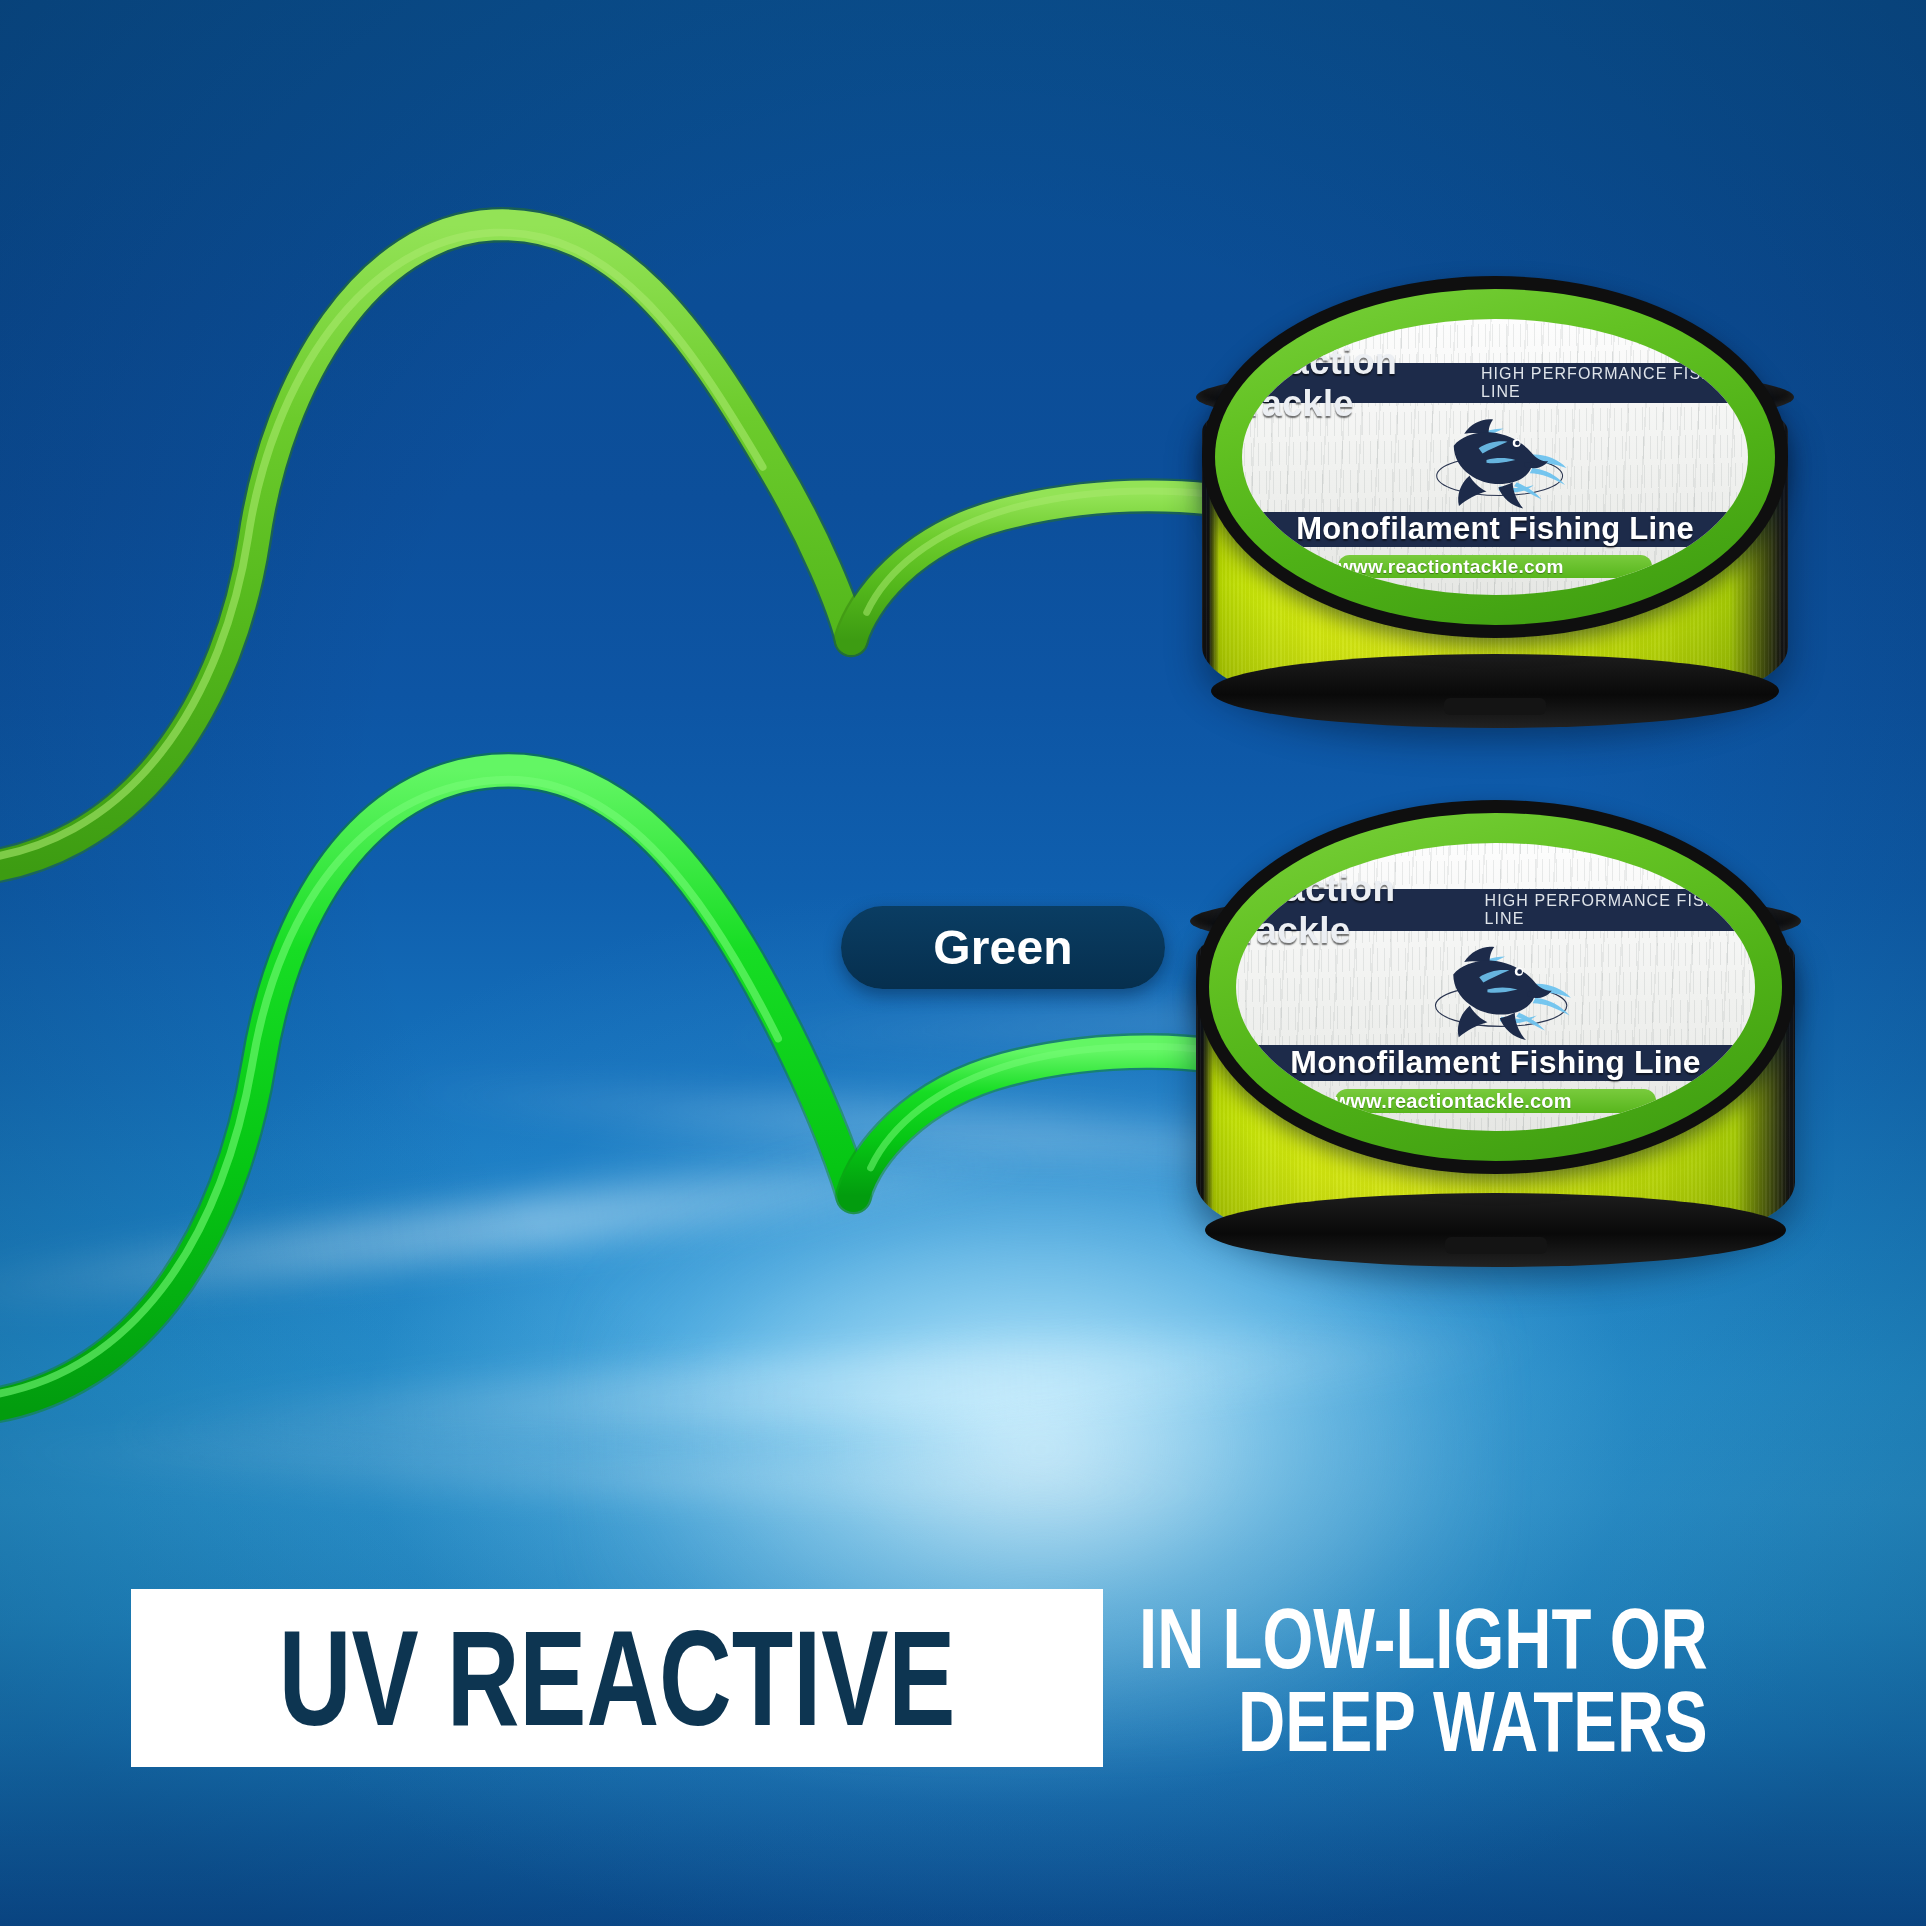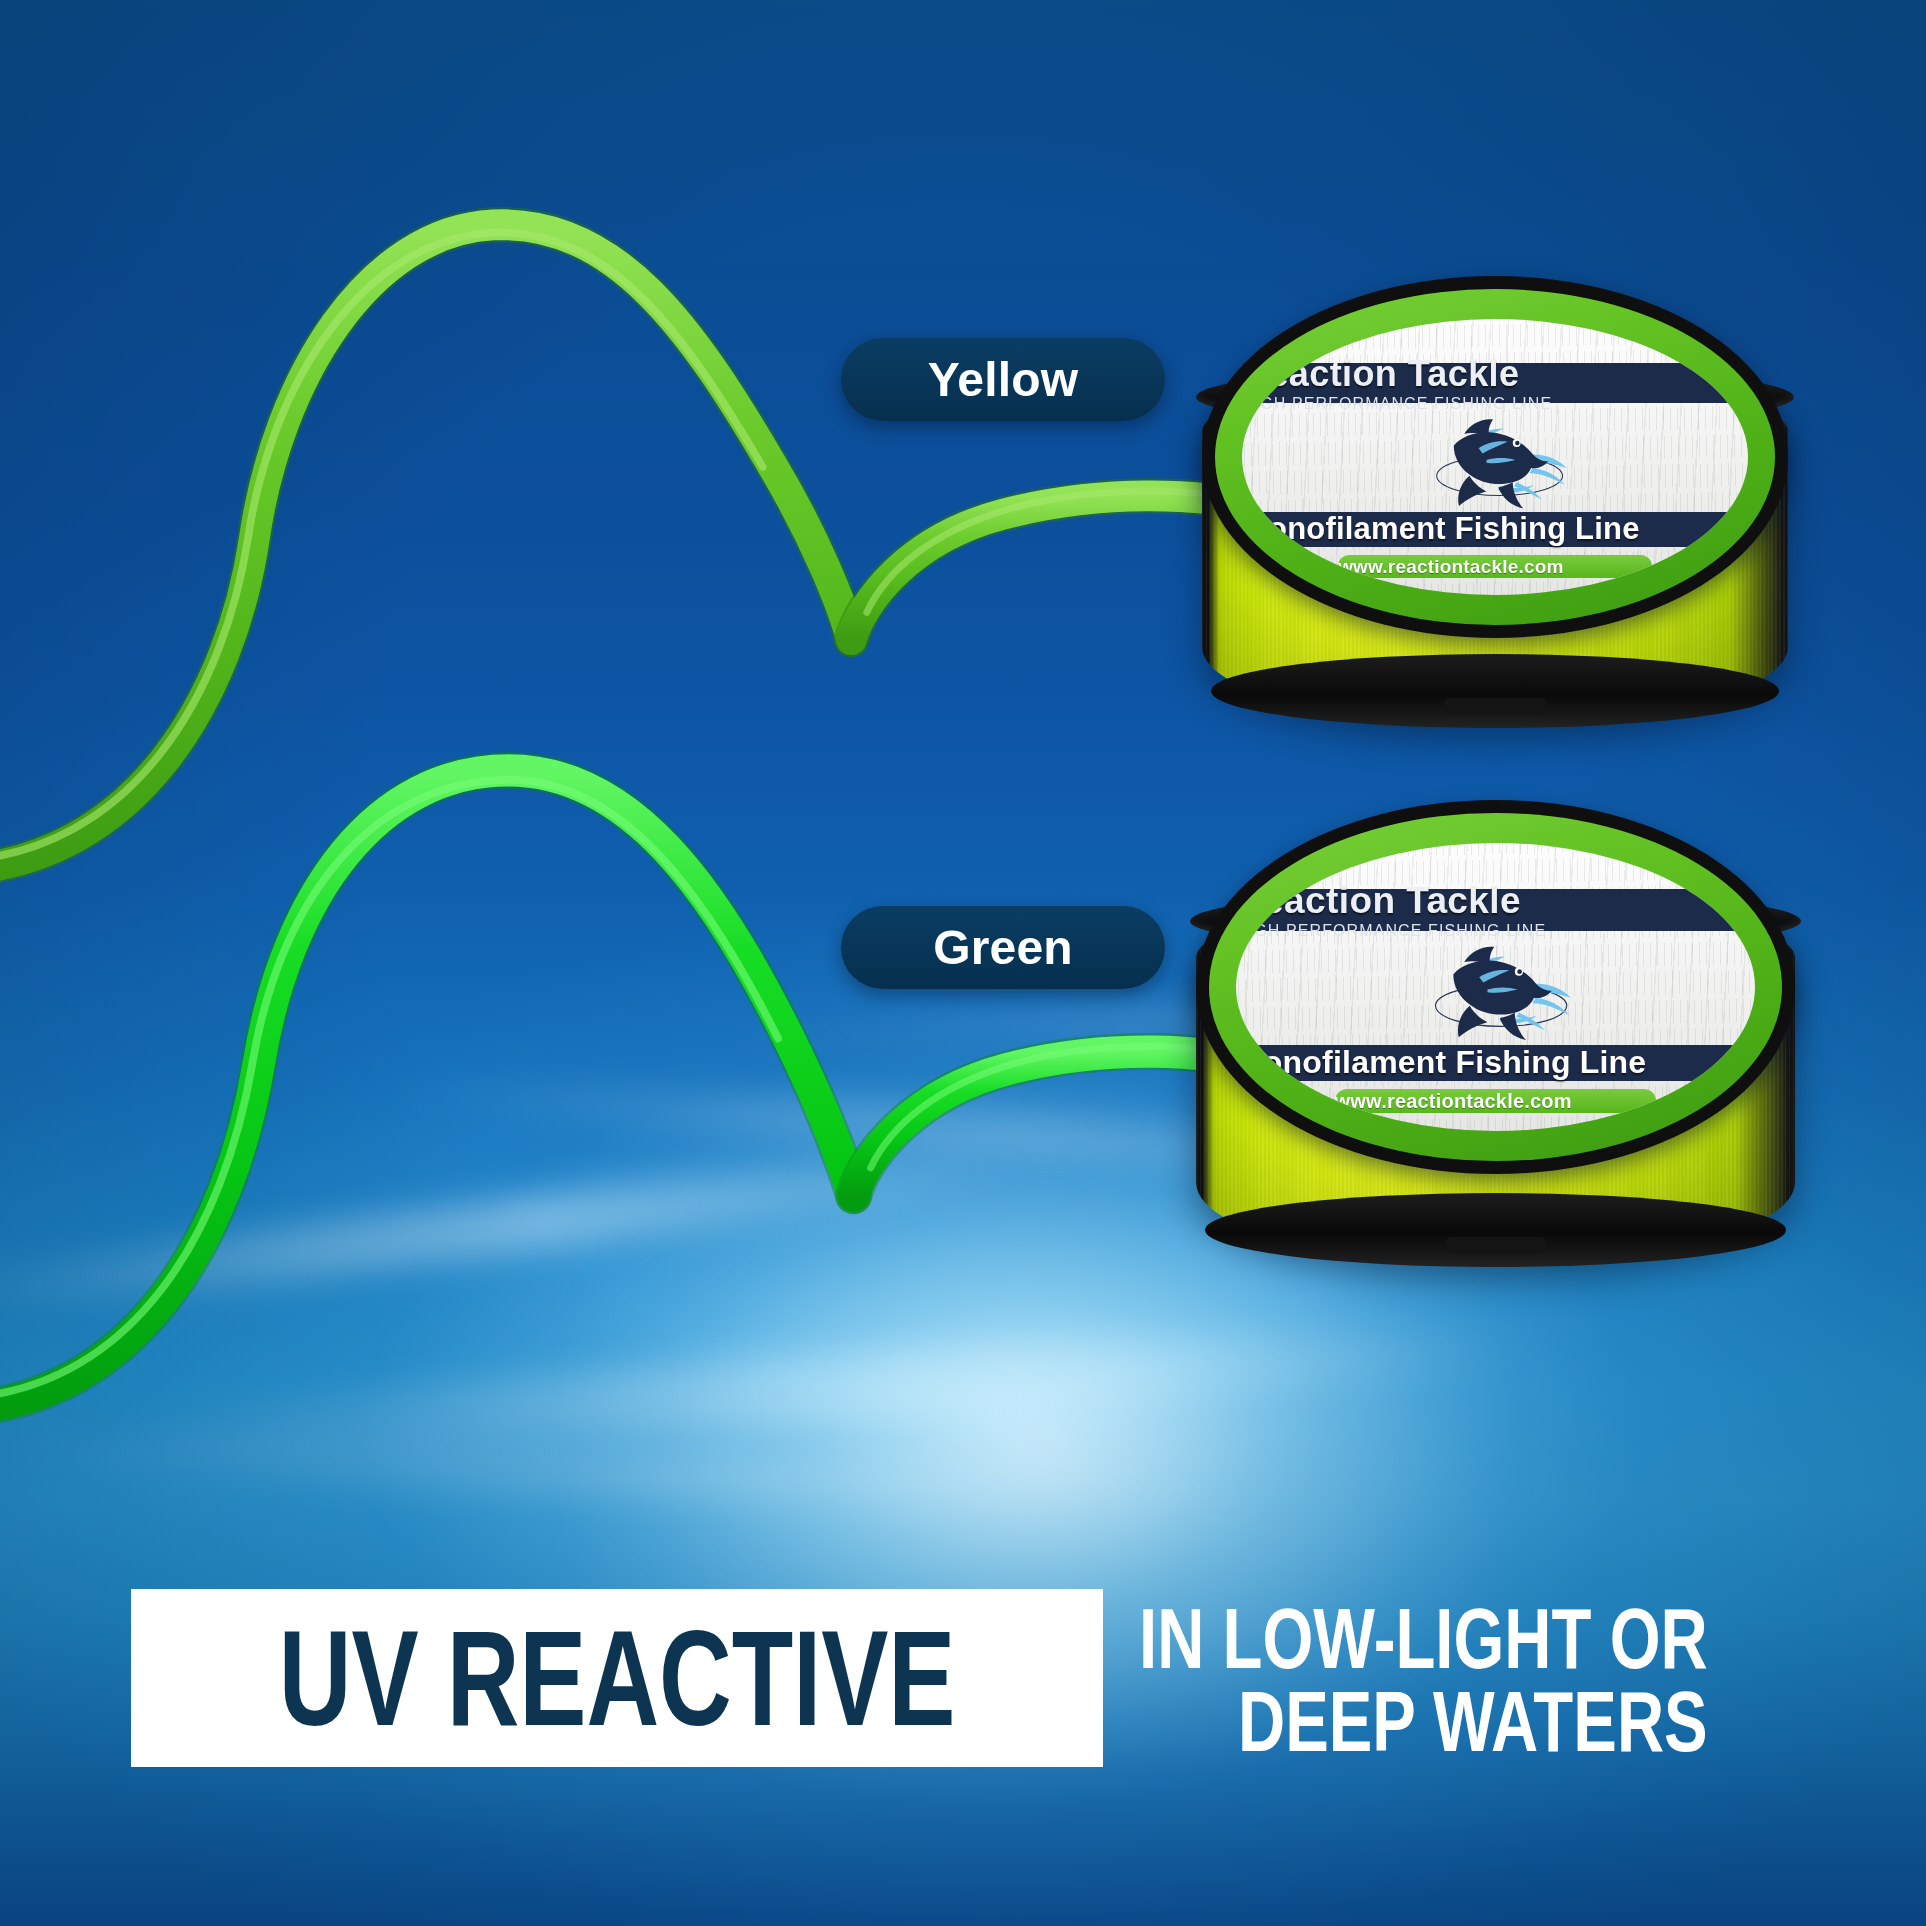--- a/index.html
+++ b/index.html
@@ -94,21 +94,21 @@
   }
   .disc .white{
     position:absolute;inset:43px 40px;border-radius:50%;overflow:hidden;
     background:
       repeating-linear-gradient(88deg, rgba(130,140,140,.16) 0 0.8px, rgba(255,255,255,0) 0.8px 7px),
       repeating-linear-gradient(93deg, rgba(95,105,105,.10) 0 1.5px, rgba(255,255,255,0) 1.5px 17.7px),
       linear-gradient(180deg,#fdfdfd,#f0f1ef 55%,#e6e7e4);
   }
   .bar{
     position:absolute;left:0;right:0;background:#1d2b4a;
-    display:flex;flex-direction:column;align-items:flex-start;justify-content:center;
+    display:flex;flex-direction:row;align-items:center;justify-content:center;
   }
   .bar-top{top:16%;height:14.5%;}
   .bar-bot{top:70%;height:12.5%;}
   .brand{
     color:#eceff3;font-weight:700;letter-spacing:0.4px;
     text-shadow:0 1.5px 1.5px rgba(0,0,0,.55);
   }
   .tagline{color:#dfe4ea;letter-spacing:1.1px;font-weight:400;}
   .prodline{color:#fff;font-weight:700;letter-spacing:0.2px;text-shadow:0 1.5px 1.5px rgba(0,0,0,.5);}
   .urlpill{
@@ -304,23 +304,20 @@
         </div>
 
         <div class="urlpill">
           <span style="font-size:20px;">www.reactiontackle.com</span>
         </div>
 
       </div>
     </div>
   </div>
 
-  <div class="badge" style="left:841px;top:338px;width:324px;height:83px;">
-    <span style="font-size:48px;">Yellow</span>
-  </div>
 
   <div class="badge" style="left:841px;top:906px;width:324px;height:83px;">
     <span style="font-size:48px;">Green</span>
   </div>
 
   <div class="uvbox" style="left:131px;top:1589px;width:972px;height:178px;">
     <span style="font-size:136px;">UV REACTIVE</span>
   </div>
 
   <div class="sub" style="left:1139px;top:1597px;">

